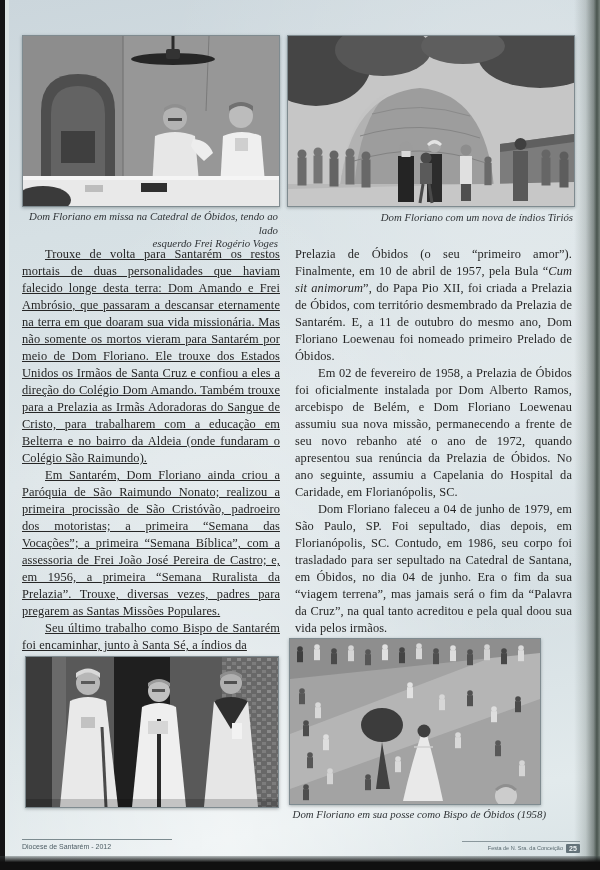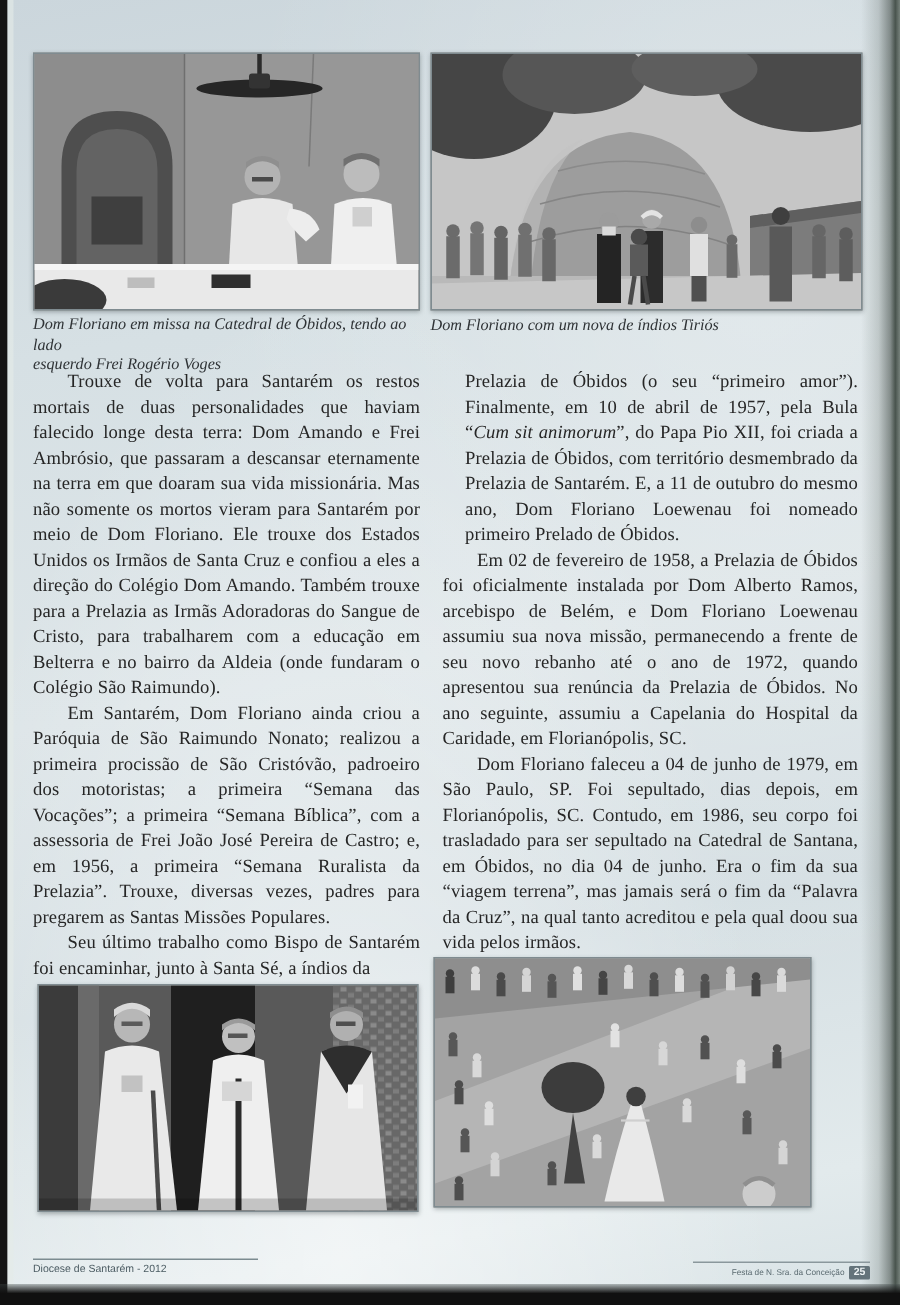--- a/index.html
+++ b/index.html
@@ -16,31 +16,31 @@
   .edge-bottom{position:absolute;left:0;top:856px;width:600px;height:14px;
     background:linear-gradient(to bottom, rgba(70,80,80,.35), #101010 45%);}
   .edge-right{position:absolute;right:0;top:0;width:26px;height:870px;
     background:linear-gradient(to right, rgba(95,106,100,0) 0%, rgba(95,106,100,.25) 45%, rgba(70,80,75,.6) 75%, #49544e 88%, #76817b 100%);}
   .photo{position:absolute;border:1px solid #7f8b90;box-shadow:0 1px 3px rgba(35,45,50,.35);background:#9a9a9a;}
   .photo svg{display:block;}
   .p-tl{left:22px;top:35px;width:256px;height:170px;}
   .p-tr{left:287px;top:35px;width:286px;height:170px;}
   .p-bl{left:25px;top:656px;width:252px;height:150px;}
   .p-br{left:289px;top:638px;width:250px;height:165px;}
-  .cap{position:absolute;font-style:italic;font-size:10.8px;line-height:13.5px;color:#2f3336;text-align:left;}
+  .cap{position:absolute;font-style:italic;font-size:10.8px;line-height:13.5px;color:#2f3336;text-align:right;}
   .cap-tl{left:22px;top:210px;width:256px;}
   .cap-tr{left:287px;top:211px;width:286px;}
   .cap-bl{left:13px;top:809px;width:276px;}
   .cap-br{left:282px;top:808px;width:264px;}
   .bodycol{position:absolute;top:246px;font-size:12.4px;line-height:17px;text-align:justify;
     color:#262626;letter-spacing:.1px;overflow:hidden;}
-  .col-l{left:22px;width:258px;height:410px;}
+  .col-l{left:22px;width:258px;height:410px;text-decoration:underline;}
   .col-r{left:295px;width:277px;height:394px;}
   .bodycol p{margin:0;text-indent:23px;}
-  .bodycol p.cont{text-indent:0;margin-left:15px;}
+  .bodycol p.cont{text-indent:0;}
   .it{font-style:italic;}
   .f-rule-l{position:absolute;left:22px;top:839px;width:150px;height:1px;background:#7c8b90;}
   .f-left{position:absolute;left:22px;top:843px;width:200px;
     font-family:"Liberation Sans",sans-serif;font-size:7px;color:#4c5c63;}
   .f-rule-r{position:absolute;left:462px;top:841px;width:118px;height:1px;background:#8a979c;}
   .f-right{position:absolute;left:420px;top:844px;width:160px;text-align:right;
     font-family:"Liberation Sans",sans-serif;font-size:5.5px;color:#5a6a70;}
   .pg-badge{display:inline-block;min-width:10px;padding:1px 2px;margin-left:3px;background:#64737a;
     color:#eef3f4;font:bold 7px "Liberation Sans",sans-serif;text-align:center;border-radius:1px;vertical-align:middle;}
 </style>
@@ -229,20 +229,21 @@
       <path d="M92 103 L86 150 L100 150 Z" fill="#424242"></path>
       <path d="M131 96 Q120 130 113 162 L153 162 Q146 128 137 96 Z" fill="#e9e9e9"></path>
       <circle cx="134" cy="92" r="6.5" fill="#3f3f3f"></circle>
       <line x1="124" y1="108" x2="143" y2="108" stroke="#cfcfcf" stroke-width="1.5"></line>
       <circle cx="216" cy="157" r="11" fill="#cccccc"></circle>
       <path d="M205 153 q11 -10 22 0 l0 4 -22 0 z" fill="#9a9a9a" opacity=".0"></path>
       <path d="M206 151 q10 -9 20 0" stroke="#8f8f8f" stroke-width="3" fill="none"></path>
     </svg>
   </div>
 
+  <div class="cap cap-br">Dom Floriano em sua posse como Bispo de Óbidos (1958)</div>
 
   <div class="f-rule-l"></div>
   <div class="f-left">Diocese de Santarém - 2012</div>
   <div class="f-rule-r"></div>
   <div class="f-right">
     <span>Festa de N. Sra. da Conceição</span><span class="pg-badge">25</span>
   </div>
 
   <div class="edge-bottom"></div>
 </div>

